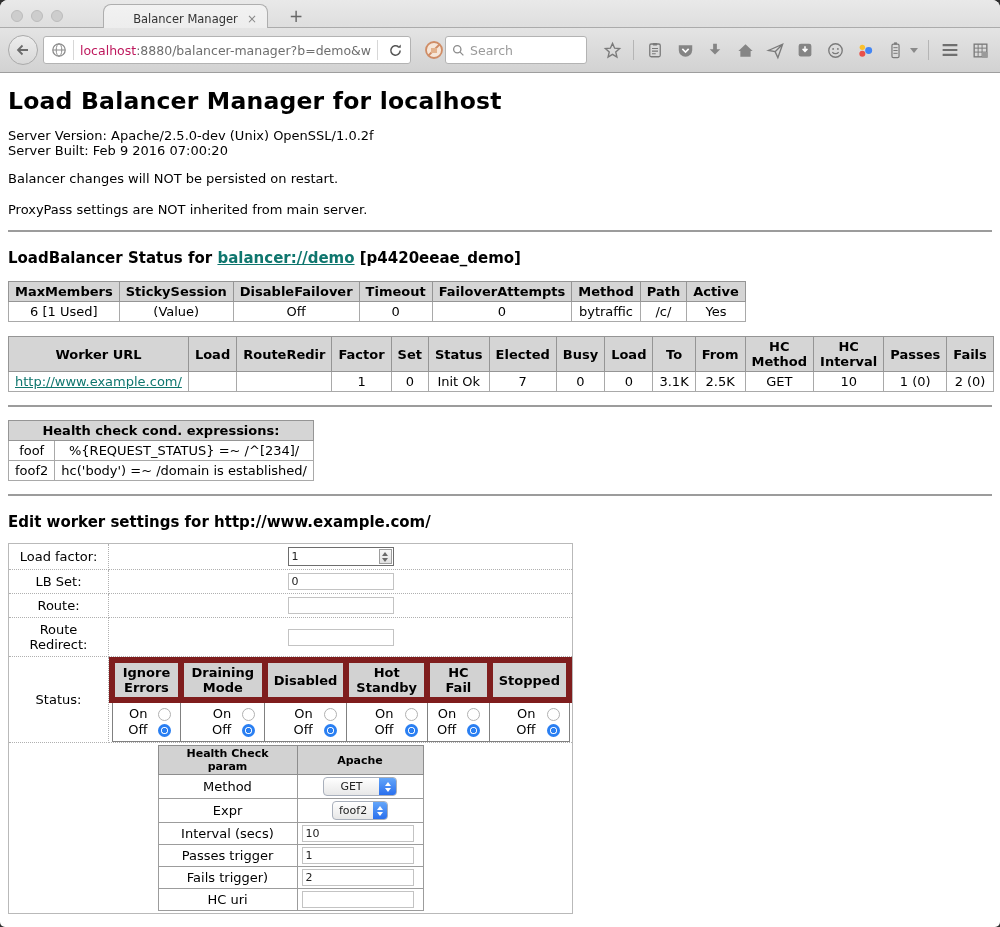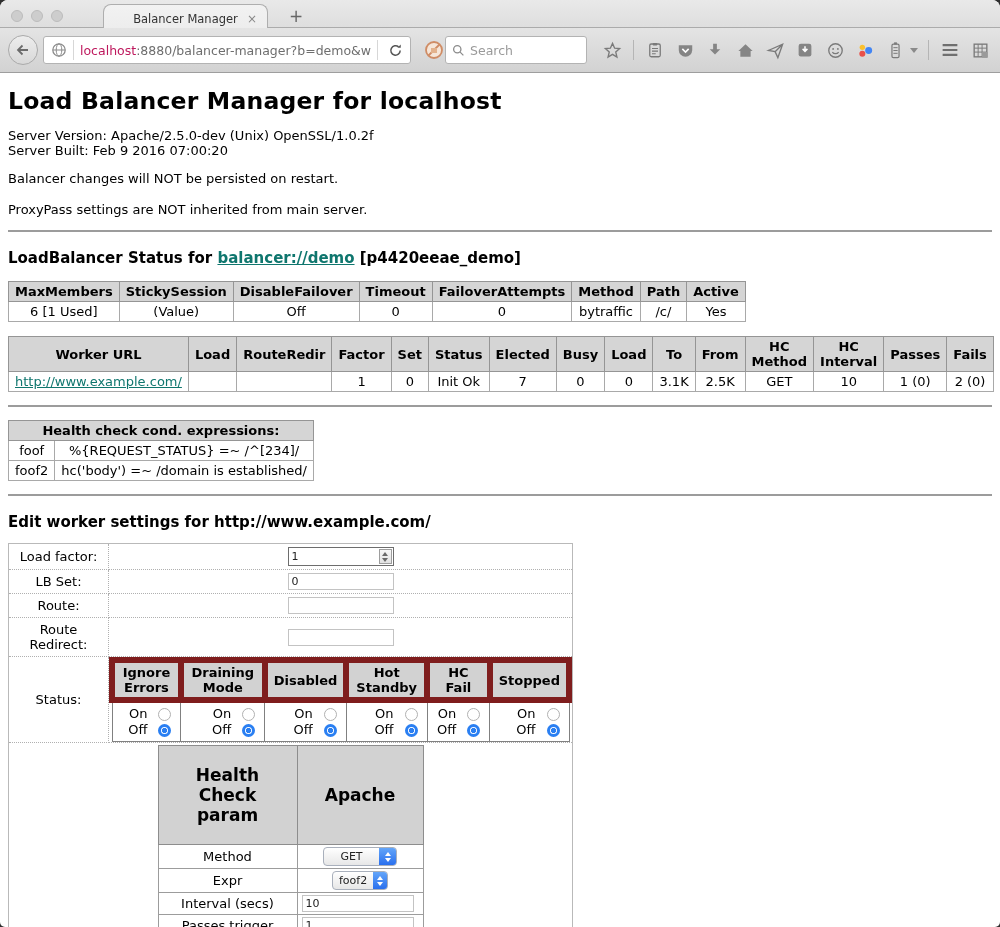--- a/index.html
+++ b/index.html
@@ -78,21 +78,21 @@
   table.status th { background:#d2d2d2; border:6px solid #7f1d1d; font-size:13px; padding:2px 6px; }
   table.status td { border:1px solid #808080; padding:3px 9px; }
   .radline { display:flex; align-items:center; justify-content:flex-end; gap:11px;
              font-size:13px; line-height:16px; }
   .radio { width:13px; height:13px; border-radius:50%; flex:none; }
   .radio.unchecked { background:#fff; border:1px solid #b1b1b1; }
   .radio.checked { border:3px solid #2a7ff2;
                    background:radial-gradient(circle,#2a7ff2 0 2.4px,#fff 2.9px); }
 
   table.hct { border-collapse:collapse; margin:1px auto; }
-  table.hct th { background:#d2d2d2; border:1px solid #8d8d8d; font-size:17px; padding:19px 8px; }
+  table.hct th { background:#d2d2d2; border:1px solid #8d8d8d; font-size:11px; padding:1px 8px; }
   table.hct td { border:1px solid #9c9c9c; font-size:13px; }
   td.hlabel { width:139px; text-align:center; padding:3px 4px; }
   td.hval { width:126px; padding:2px 4px; text-align:left; }
   td.hval.ctr { text-align:center; }
   .hinput { width:112px; height:17px; border:1px solid #c3c3c3; font-size:11px;
             font-family:inherit; padding:0 3px; color:#222; outline:none; }
   .macselect { display:inline-flex; align-items:center; height:19px; border:1px solid #a9b0bc;
                border-radius:4px; overflow:hidden; background:linear-gradient(#fff,#e7e7e7);
                font-size:11px; color:#222; vertical-align:middle; }
   .macselect .sval { padding:0 6px; flex:1; text-align:center; }

